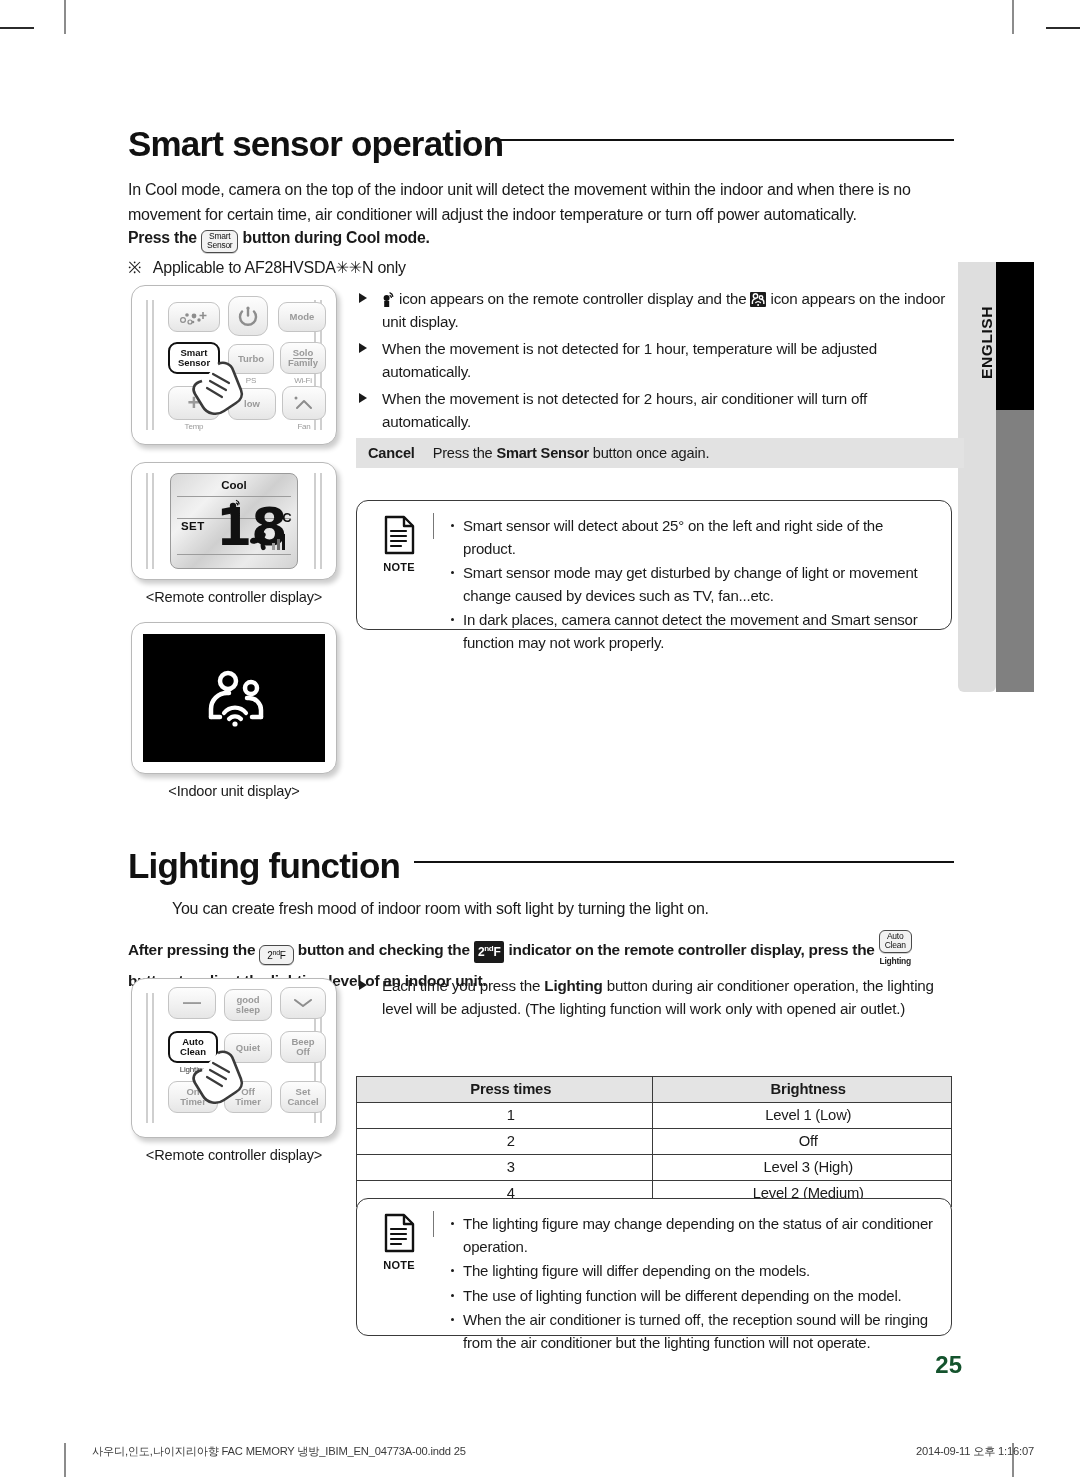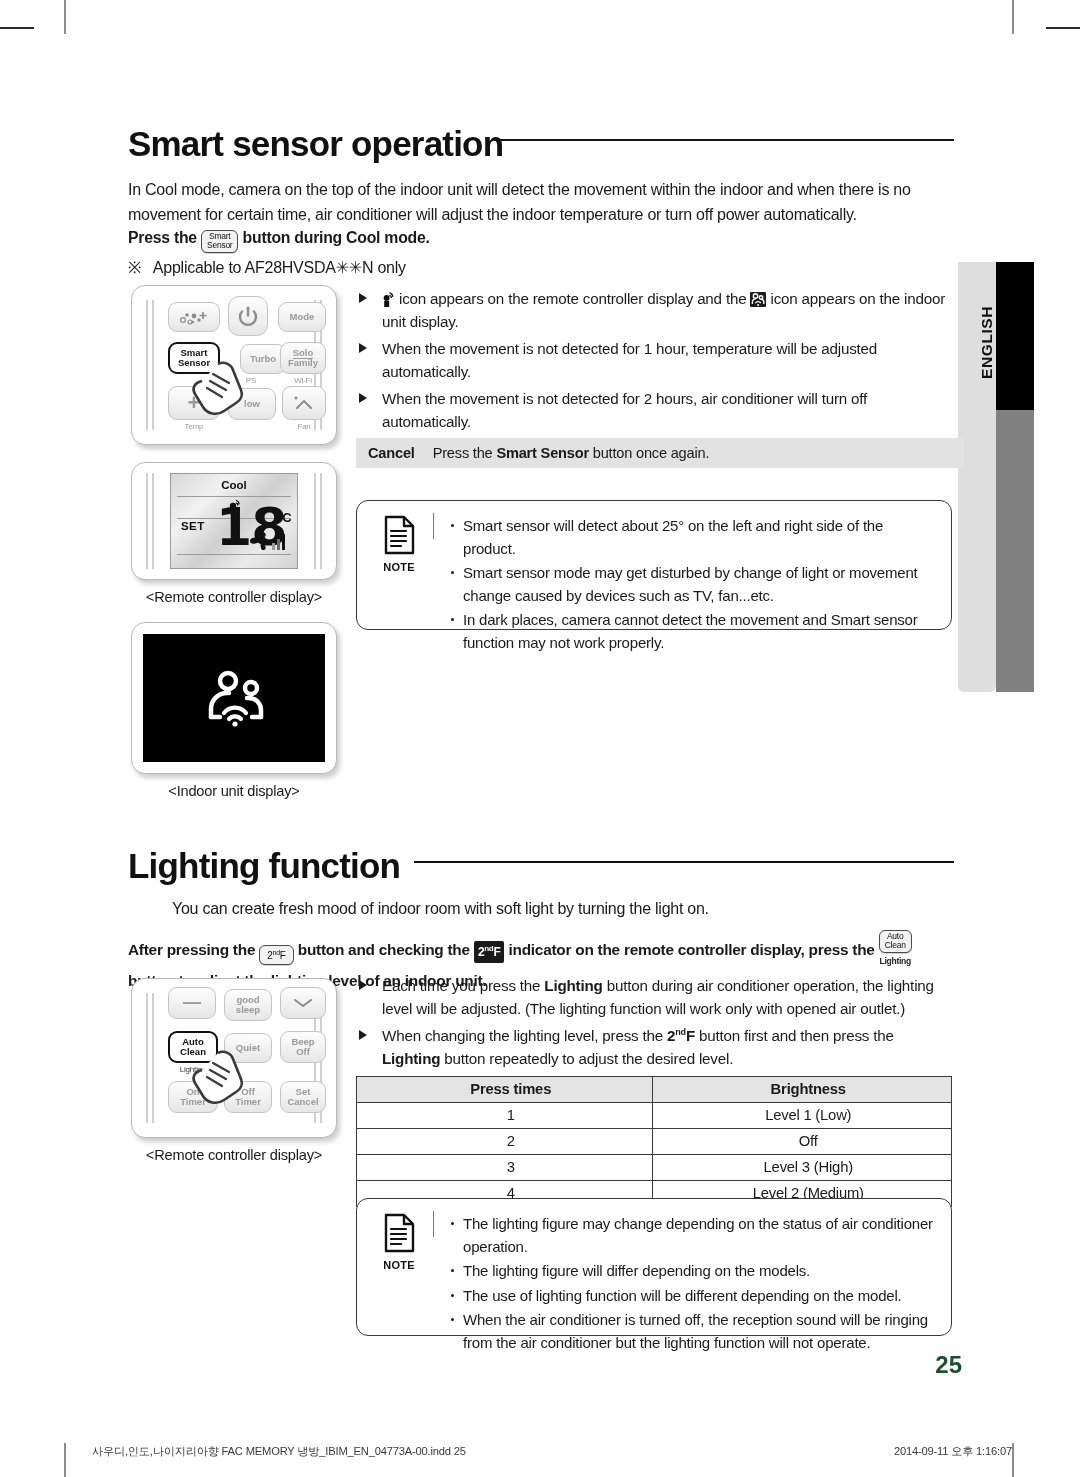--- a/index.html
+++ b/index.html
@@ -299,21 +299,21 @@
   .sublabel.dark { color: #333; }
 
   
   .hand { position: absolute; z-index: 6; pointer-events: none; }
 
   
   .lcd {
     position: absolute;
     background: linear-gradient(135deg,#d8d8d8 0%,#f2f2f2 28%,#cfcfcf 52%,#ebebeb 74%,#d2d2d2 100%);
     border: 1.4px solid #9a9a9a;
-    border-radius: 0;
+    border-radius: 8px;
     box-sizing: border-box;
   }
   .lcd-line { position: absolute; height: 1px; background: #9c9c9c; left: 6px; right: 6px; }
   .lcd-cool {
     position: absolute; top: 5px; left: 0; right: 0;
     text-align: center; font-size: 11.5px; font-weight: bold; color: #111;
   }
   .lcd-set {
     position: absolute; left: 10px; top: 46px;
     font-size: 11.5px; font-weight: bold; color: #111; letter-spacing: 0.4px;
@@ -359,21 +359,21 @@
   }
   .footer {
     position: absolute;
     bottom: 18px;
     font-size: 11.2px;
     color: #3a3a3a;
     letter-spacing: -0.2px;
     white-space: nowrap;
   }
   .footer.left { left: 92px; }
-  .footer.right { right: 68px; }
+  .footer.right { right: 46px; }
 </style>
 </head>
 <body>
 
 <div class="page">
 
   <div class="crop v" style="left:64px; top:0;"></div>
   <div class="crop v" style="left:1012px; top:0;"></div>
   <div class="crop h" style="left:0; top:27px;"></div>
   <div class="crop h" style="right:0; top:27px;"></div>
@@ -437,21 +437,21 @@
       </div>
 
       <div class="rbtn" style="left:146px; top:16px; width:48px; height:30px;">
         <span>Mode</span>
       </div>
 
       <div class="rbtn active" style="left:36px; top:56px; width:52px; height:32px;">
         <span>Smart<br>Sensor</span>
       </div>
 
-      <div class="rbtn" style="left:108px; top:58px; width:46px; height:30px;">
+      <div class="rbtn" style="left:96px; top:58px; width:46px; height:30px;">
         <span>Turbo</span>
       </div>
 
       <div class="rbtn" style="left:148px; top:56px; width:46px; height:32px;">
         <span><span class="u">Solo</span><br>Family</span>
       </div>
 
       <div class="sublabel" style="left:96px; top:90px; width:46px;">PS</div>
       <div class="sublabel" style="left:148px; top:90px; width:46px;">Wi-Fi</div>
 
@@ -657,24 +657,20 @@
         <path d="M25 22 l16 9 M22 29 l16 9 M19 36 l15 9" fill="none" stroke="#3a3a3a" stroke-width="2.2" stroke-linecap="round"></path>
       </svg>
     </div>
     <div class="fig-cap">&lt;Remote controller display&gt;</div>
   </div>
 
   <div class="bullets" style="left:356px; top:974px; width:596px;">
     <div class="bullet">
       <span class="tri"></span>
       <span>Each time you press the </span><b>Lighting</b><span> button during air conditioner operation, the lighting level will be adjusted. (The lighting function will work only with opened air outlet.)</span>
-    </div>
-    <div class="bullet">
-      <span class="tri"></span>
-      <span>When changing the lighting level, press the </span><b>2<sup style="font-size:9px;">nd</sup>F</b><span> button first and then press the </span><b>Lighting</b><span> button repeatedly to adjust the desired level.</span>
     </div>
   </div>
 
   <table class="tbl" style="left:356px; top:1076px; width:596px;">
     <thead>
       <tr>
         <th style="width:298px;">Press times</th>
         <th style="width:298px;">Brightness</th>
       </tr>
     </thead>

